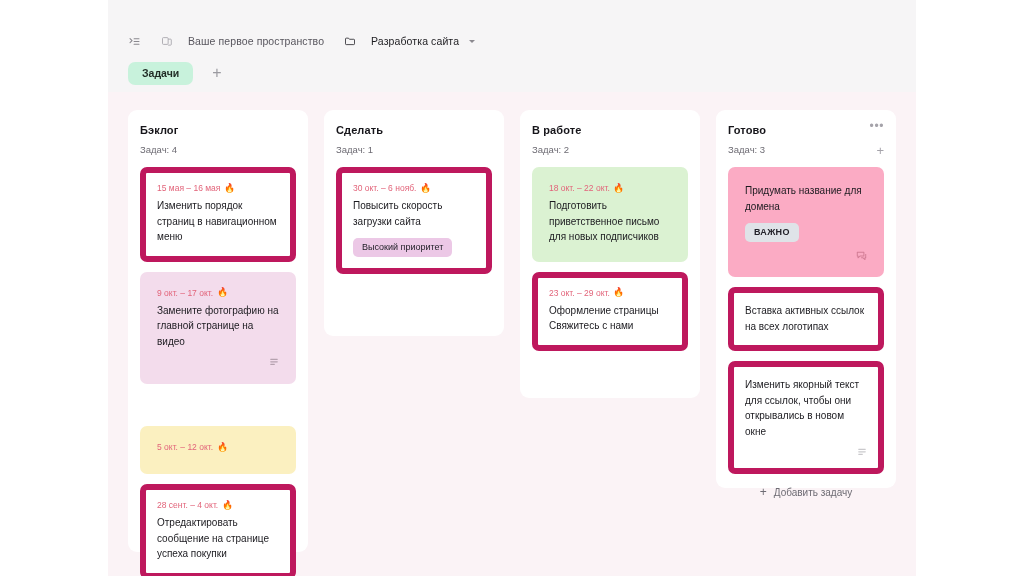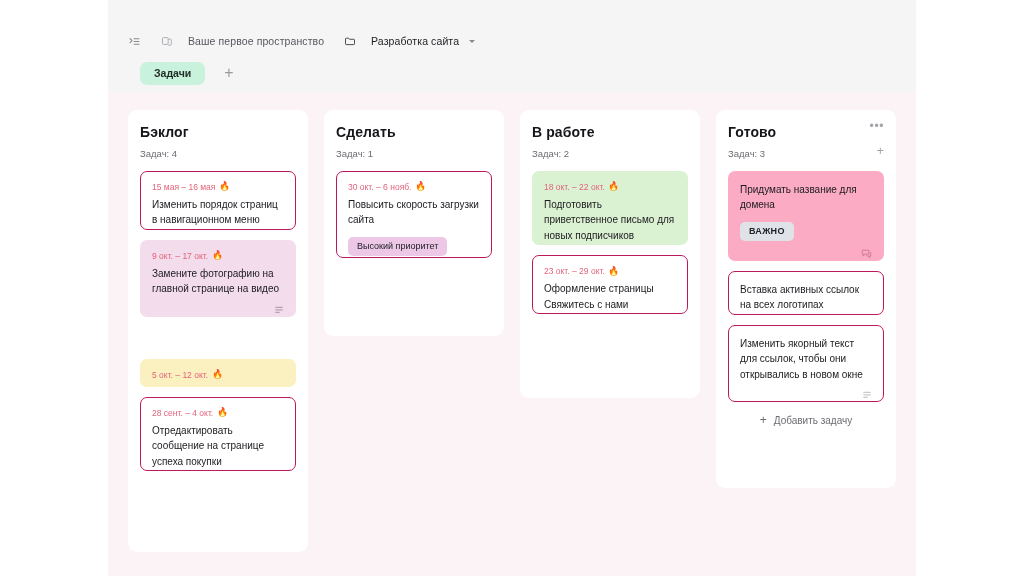--- a/index.html
+++ b/index.html
@@ -40,21 +40,21 @@
   .bc-text.strong { color: #1d1c20; font-weight: normal; }
   .bc-sep { width: 6px; }
   .bc-caret {
     width: 0; height: 0; margin-left: 3px;
     border-left: 3.2px solid transparent;
     border-right: 3.2px solid transparent;
     border-top: 3.6px solid #8b898f;
   }
 
   .tabsrow {
-    position: absolute; left: 32px; top: 62px;
+    position: absolute; left: 20px; top: 62px;
     display: flex; align-items: center; gap: 11px;
   }
   .tab {
     background: #c8f2dc; color: #1f2a24;
     font-size: 10.5px; font-weight: bold;
     padding: 6px 14px; border-radius: 7px;
     line-height: 1; white-space: nowrap;
   }
   .tab-add {
     color: #9b9aa0; font-size: 16px; line-height: 1;
@@ -78,44 +78,44 @@
     padding: 14px 12px 14px 12px;
     position: relative;
   }
   .col-h1 { height: 442px; }
   .col-h2 { height: 226px; }
   .col-h3 { height: 288px; }
   .col-h4 { height: 378px; }
 
   .col-head { position: relative; margin-bottom: 12px; }
   .col-title {
-    font-size: 14px; font-weight: bold; color: #16151a;
+    font-size: 11px; font-weight: bold; color: #16151a;
     letter-spacing: .1px; line-height: 1.2;
   }
   .col-count {
     font-size: 9.5px; color: #6d6b73; margin-top: 7px;
   }
   .col-dots {
     position: absolute; right: 0; top: -2px;
     color: #a5a3aa; font-size: 12px; line-height: 8px;
     letter-spacing: .6px; user-select: none;
   }
   .col-plus {
     position: absolute; right: 0; top: 22px;
     color: #a5a3aa; font-size: 13px; line-height: 10px;
     user-select: none;
   }
 
   .cards { display: flex; flex-direction: column; gap: 10px; }
 
   .card {
     border-radius: 7px;
-    padding: 10px 11px 1px 11px;
+    padding: 10px 11px 11px 11px;
     background: #ffffff;
-    border: 1px solid #be185d;
+    border: 6px solid #be185d;
     position: relative;
     min-height: 20px;
   }
   .card.tinted { border-color: transparent; }
   .card.c-pinklight { background: #f3dcec; }
   .card.c-yellow   { background: #fbf0c0; margin-top: 32px; }
   .card.c-green    { background: #dbf2d2; }
   .card.c-pink     { background: #fbabc4; }
 
   .card-date {

